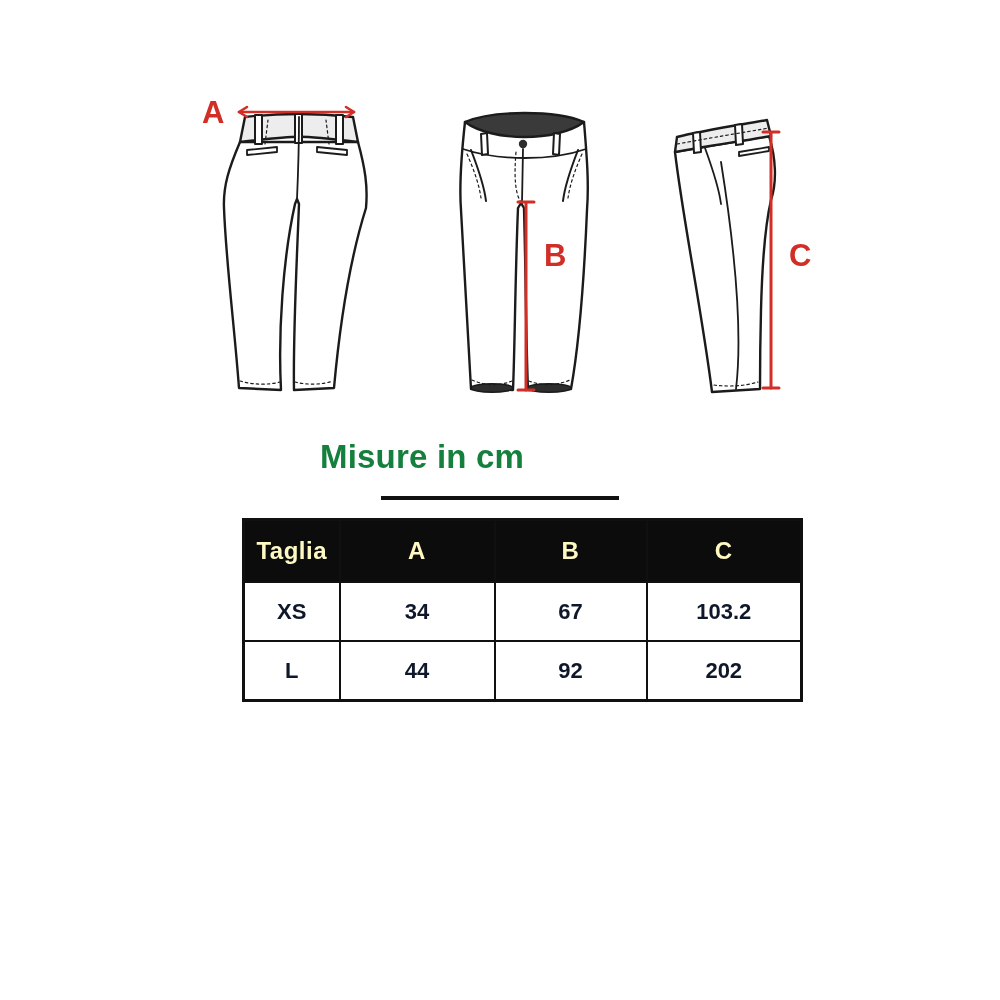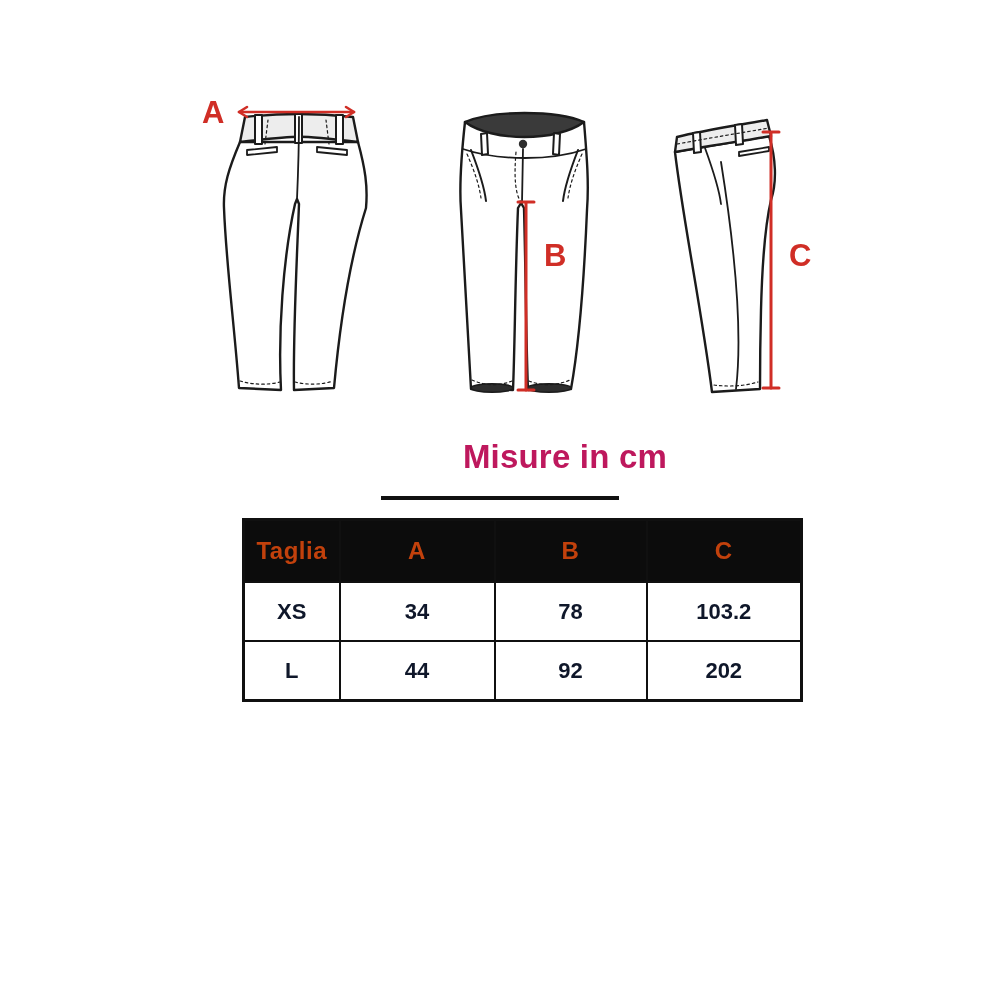--- a/index.html
+++ b/index.html
@@ -11,46 +11,46 @@
   .measure-label{
     position:absolute;
     color:#d02e26;
     font-weight:800;
     font-size:31px;
     line-height:1;
     letter-spacing:0;
   }
   .chart-title{
     position:absolute;
-    left:327px;top:438px;width:340px;
-    text-align:right;
+    left:320px;top:438px;width:340px;
+    text-align:left;
     font-size:33px;
     font-weight:800;
-    color:#be185d;
+    color:#15803d;
     letter-spacing:0.2px;
   }
   .title-underline{
     position:absolute;
     left:381px;top:496px;width:238px;height:4px;
     background:#111111;
   }
   table.size-table{
     position:absolute;
     left:242px;top:518px;
     width:558px;
     border-collapse:collapse;
     table-layout:fixed;
   }
   table.size-table, table.size-table th, table.size-table td{
     border:2.5px solid #101010;
   }
   table.size-table{border-width:3px;}
   table.size-table th{
     background:#0c0c0c;
-    color:#c2410c;
+    color:#fef9c3;
     height:58px;
     font-size:24px;
     font-weight:700;
     text-align:center;
     letter-spacing:0.5px;
   }
   table.size-table td{
     background:#ffffff;
     color:#0f172a;
     height:55px;
@@ -184,21 +184,21 @@
         <th>Taglia</th>
         <th>A</th>
         <th>B</th>
         <th>C</th>
       </tr>
     </thead>
     <tbody>
       <tr>
         <td>XS</td>
         <td>34</td>
-        <td>78</td>
+        <td>67</td>
         <td>103.2</td>
       </tr>
       <tr>
         <td>L</td>
         <td>44</td>
         <td>92</td>
         <td>202</td>
       </tr>
     </tbody>
   </table>

